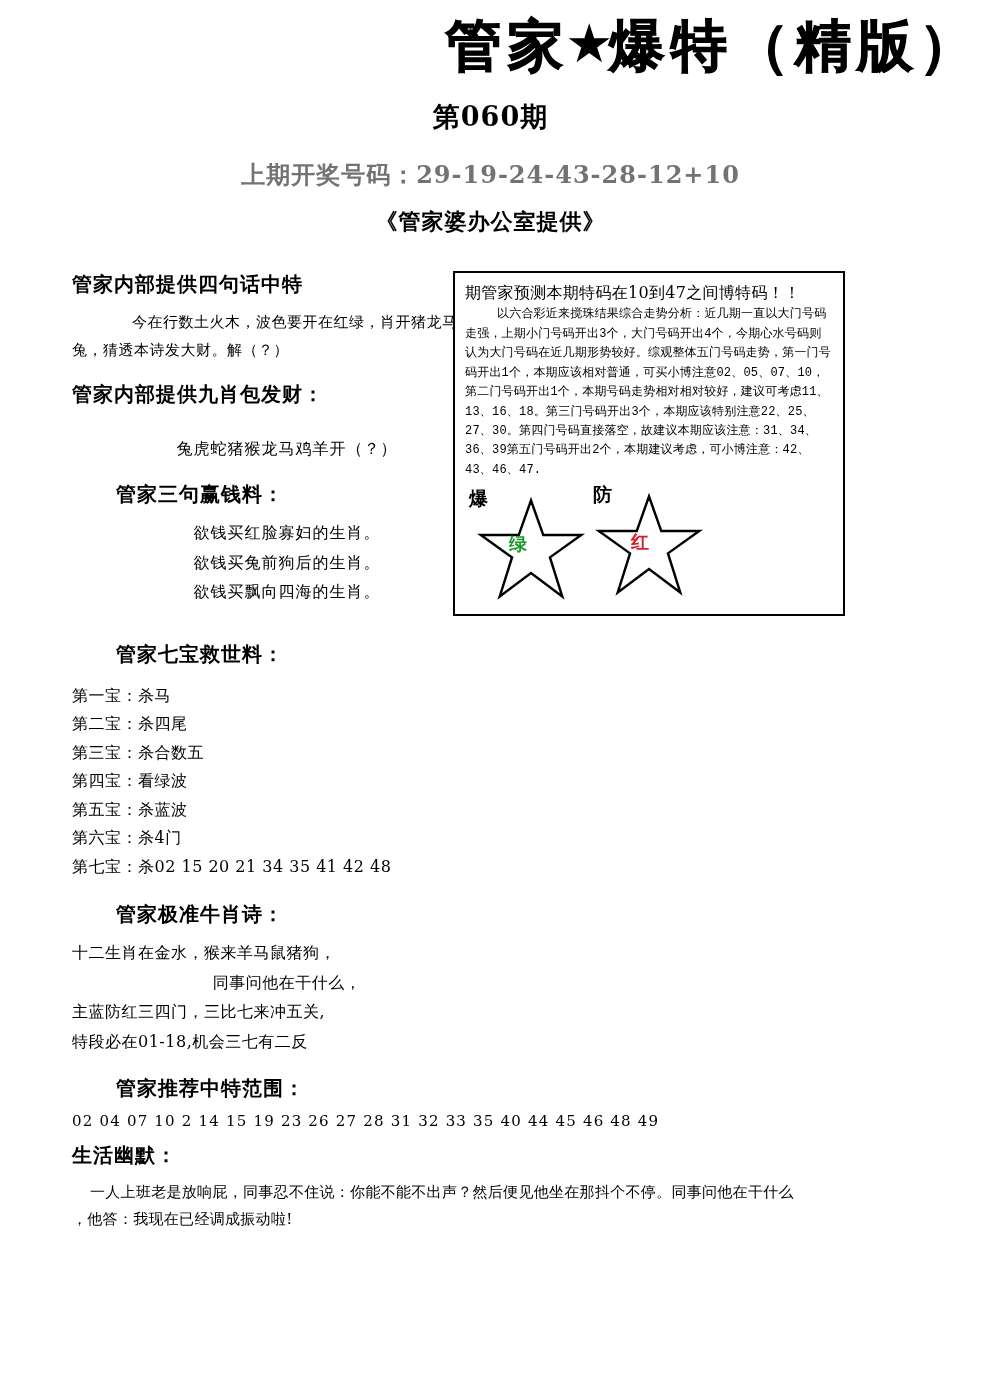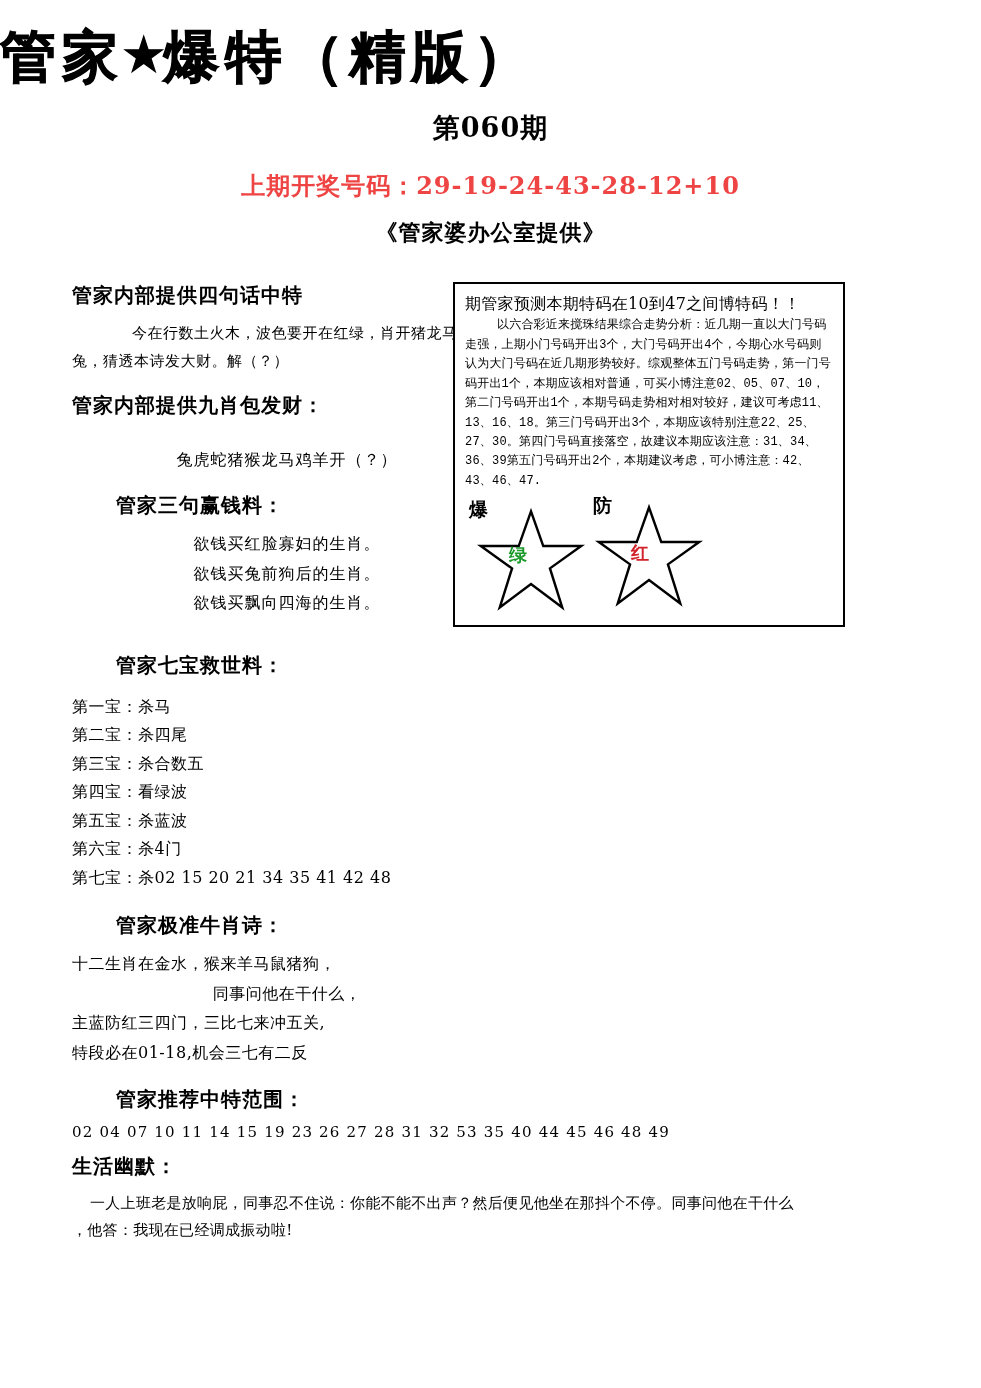--- a/index.html
+++ b/index.html
@@ -18,22 +18,22 @@
   .page {
     position: relative;
     width: 981px;
     height: 1388px;
     box-sizing: border-box;
     padding: 0;
   }
 
   
   .masthead {
-    text-align: left;
-    padding-top: 26px;
+    text-align: right;
+    padding-top: 15px;
     letter-spacing: 4px;
   }
   .masthead .title {
     display: inline-block;
     font-family: "DejaVu Serif", "Liberation Serif", serif;
     font-size: 56px;
     font-weight: bold;
     color: #000;
     line-height: 1.1;
     letter-spacing: 6px;
@@ -56,21 +56,21 @@
     margin-top: 22px;
     letter-spacing: 1px;
   }
 
   .lastdraw {
     text-align: center;
     margin-top: 24px;
     font-family: "DejaVu Serif", "Liberation Serif", serif;
     font-size: 24px;
     font-weight: bold;
-    color: #ef4444;
+    color: #737373;
     letter-spacing: 1px;
   }
 
   .provider {
     text-align: center;
     margin-top: 16px;
     font-family: "DejaVu Serif", "Liberation Serif", serif;
     font-size: 22px;
     font-weight: bold;
     letter-spacing: 1px;
@@ -279,21 +279,21 @@
       <div class="poem" style="margin:10px 0 18px 0;">
         <div>十二生肖在金水，猴来羊马鼠猪狗，</div>
         <div class="c">同事问他在干什么，</div>
         <div>主蓝防红三四门，三比七来冲五关,</div>
         <div>特段必在01-18,机会三七有二反</div>
       </div>
     </div>
 
     <div>
       <div class="sec-head indent">管家推荐中特范围：</div>
-      <div class="range-nums">02 04 07 10 11 14 15 19 23 26 27 28 31 32 53 35 40 44 45 46 48 49</div>
+      <div class="range-nums">02 04 07 10 2 14 15 19 23 26 27 28 31 32 33 35 40 44 45 46 48 49</div>
 
       <div class="sec-head" style="margin-top:12px;">生活幽默：</div>
       <div class="joke">
         <span class="ind">一人上班老是放响屁，同事忍不住说：你能不能不出声？然后便见他坐在那抖个不停。同事问他在干什么</span>
         <span>，他答：我现在已经调成振动啦!</span>
       </div>
     </div>
 
   </div>
 </div>

